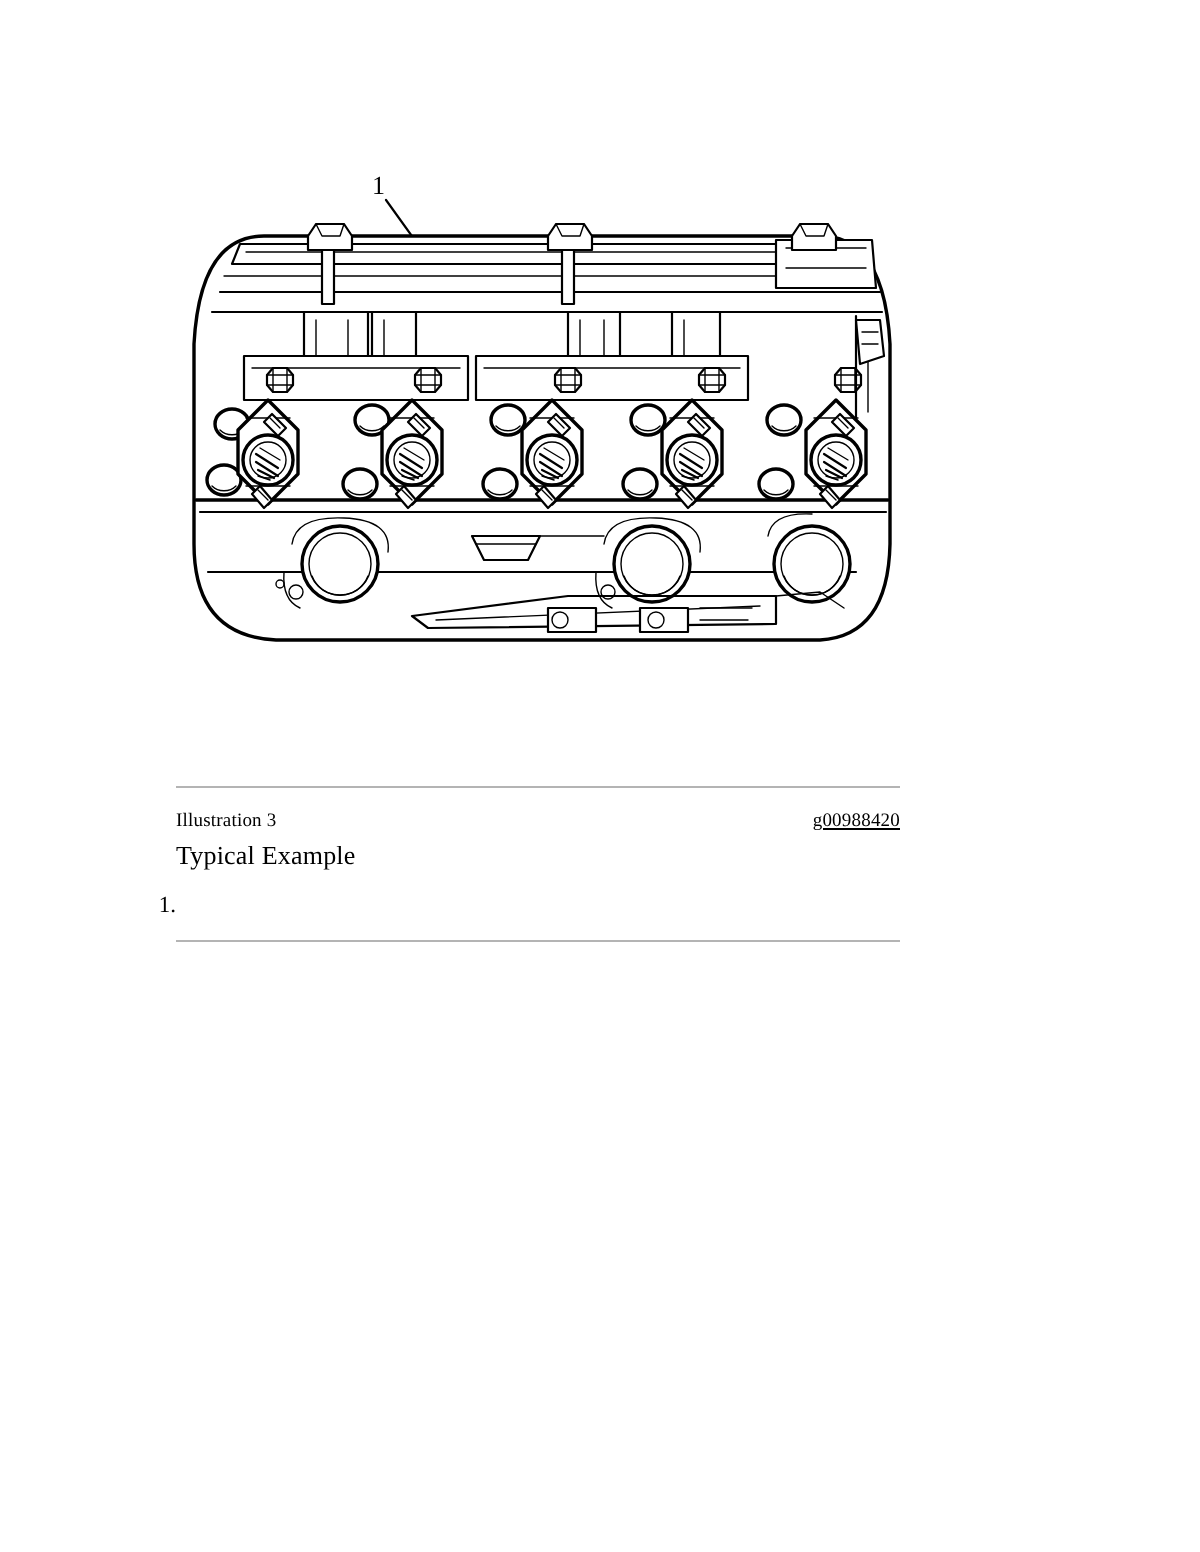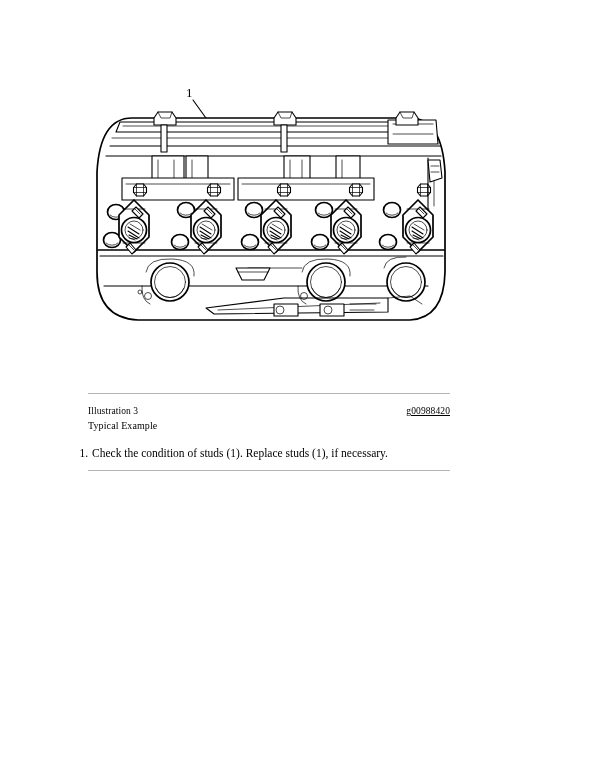--- a/index.html
+++ b/index.html
@@ -77,21 +77,21 @@
     top: 0;
     font-size: 9.5px;
     letter-spacing: .1px;
     white-space: nowrap;
     text-decoration: underline;
   }
   .caption-subtitle {
     position: absolute;
     left: 0;
     top: 16px;
-    font-size: 10px;
+    font-size: 13px;
     letter-spacing: .1px;
     white-space: nowrap;
   }
 
   
   .steps {
     position: absolute;
     left: 72px;
     top: 445px;
     width: 400px;
@@ -330,19 +330,18 @@
     <div class="caption-row">
       <span class="caption-title">Illustration 3</span>
       <span class="caption-graphicid">g00988420</span>
     </div>
     <span class="caption-subtitle">Typical Example</span>
   </div>
 
   <div class="steps">
     <div class="step">
       <span class="step-marker">1.</span>
-      <span class="step-text">Check the condition of studs (1). Replace studs (1), if necessary.</span>
     </div>
   </div>
 
   <div class="rule rule-bottom"></div>
 
 </div>
 
 </body></html>

